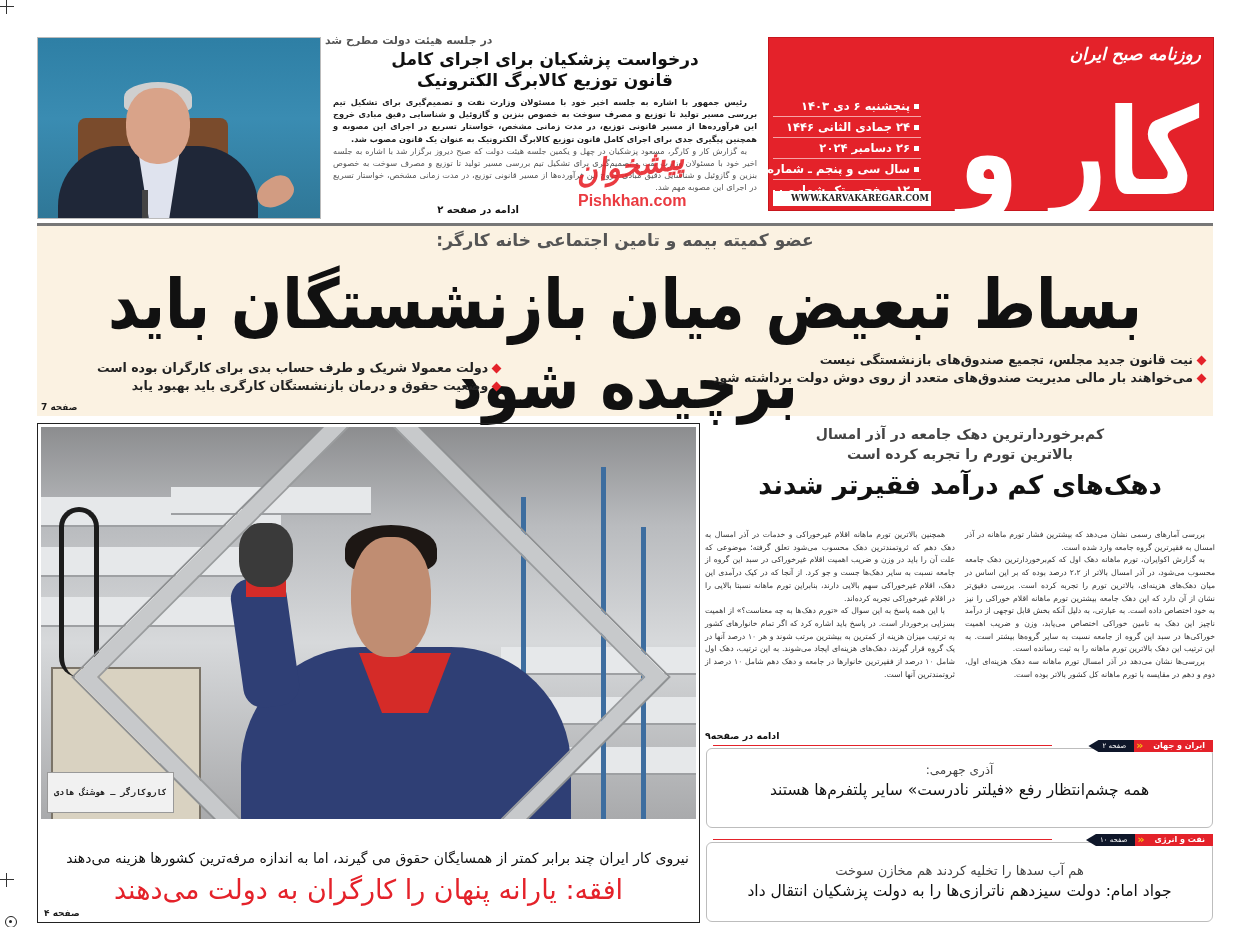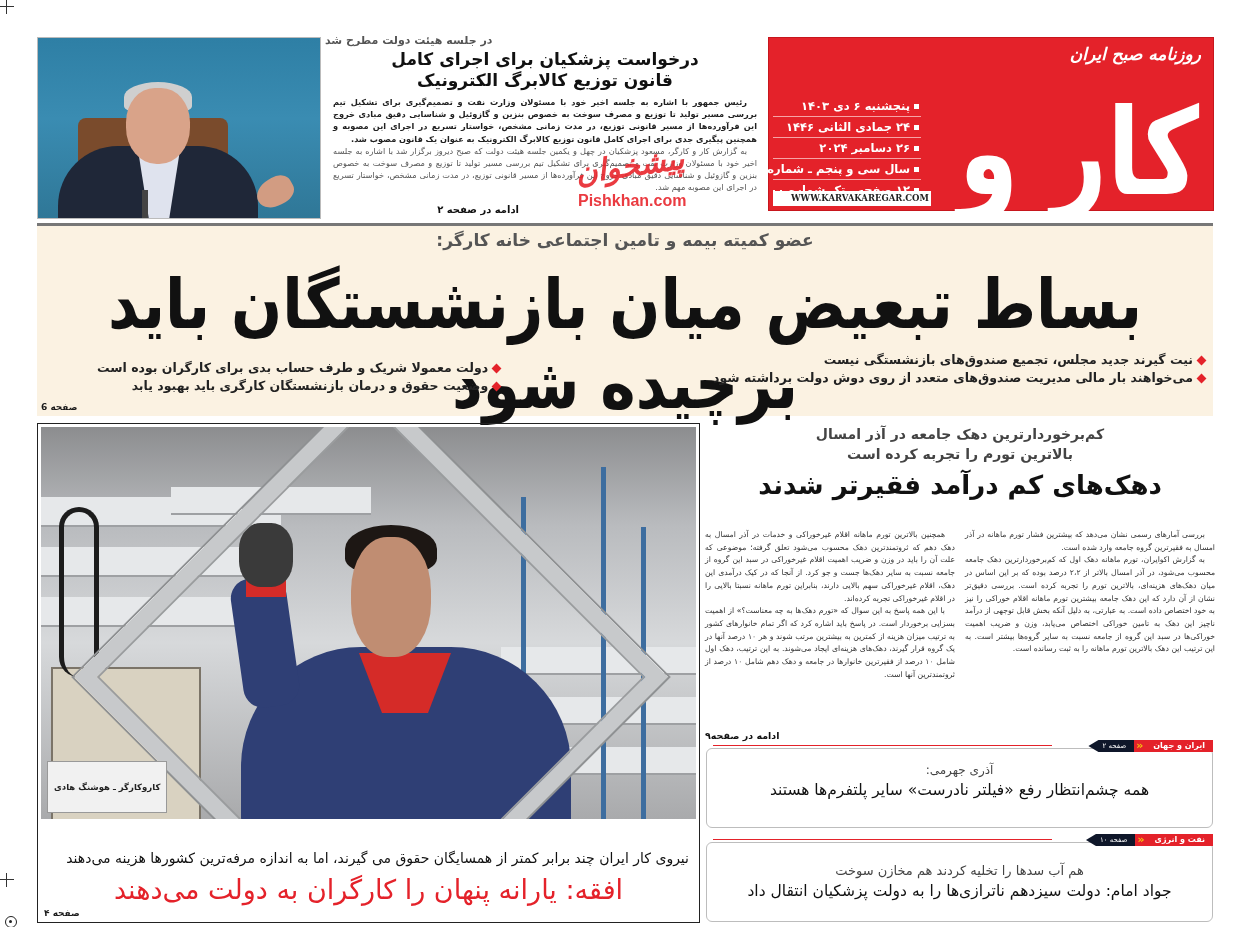--- a/index.html
+++ b/index.html
@@ -67,21 +67,21 @@
   .worker-photo .frame { position: absolute; border: 16px solid #c7c9cb; box-shadow: inset 0 0 0 2px #9a9c9e, 0 0 0 2px #8f9193; }
   .worker-photo .jacket { position: absolute; left: 200px; top: 220px; width: 330px; height: 200px; background: #2f3f75; border-radius: 120px 120px 0 0; }
   .worker-photo .collar { position: absolute; left: 318px; top: 226px; width: 92px; height: 60px; background: #d52b28; clip-path: polygon(0 0, 100% 0, 75% 100%, 25% 100%); }
   .worker-photo .face { position: absolute; left: 310px; top: 110px; width: 80px; height: 120px; background: #c08d72; border-radius: 45% 45% 45% 45%; }
   .worker-photo .hairw { position: absolute; left: 304px; top: 98px; width: 92px; height: 48px; background: #1d1714; border-radius: 50% 50% 30% 30%; }
   .worker-photo .arm { position: absolute; left: 196px; top: 150px; width: 56px; height: 130px; background: #2f3f75; transform: rotate(-8deg); border-radius: 20px; }
   .worker-photo .glove { position: absolute; left: 198px; top: 96px; width: 54px; height: 64px; background: #3a3a3a; border-radius: 40%; }
   .worker-photo .cuff { position: absolute; left: 205px; top: 150px; width: 40px; height: 20px; background: #d52b28; }
   .worker-photo .machine { position: absolute; left: 10px; top: 240px; width: 150px; height: 160px; background: #d9d2c1; border: 2px solid #7b7468; }
   .worker-photo .cable { position: absolute; left: 18px; top: 80px; width: 40px; height: 170px; border: 5px solid #1c1c1c; border-radius: 20px; border-bottom: none; }
-  .worker-photo .credit { position: absolute; left: 6px; bottom: 6px; background: #f1f1f1; border: 1px solid #999; font-size: 8.5px; font-weight: bold; padding: 20px 6px; color: #222; }
+  .worker-photo .credit { position: absolute; left: 6px; bottom: 6px; background: #f1f1f1; border: 1px solid #999; font-size: 8.5px; font-weight: bold; padding: 14px 6px; color: #222; font-family: Liberation Mono, monospace; }
 
   .photo-box .sub { position: absolute; right: 10px; top: 426px; font-size: 14px; color: #111; white-space: nowrap; }
   .photo-box .headline { position: absolute; left: 0; right: 0; top: 450px; text-align: center; font-size: 27px; color: #e4222a; font-weight: normal; }
   .photo-box .page-ref { position: absolute; left: 6px; bottom: 4px; font-size: 9px; font-weight: bold; }
 
   
   .dahak { left: 705px; top: 424px; width: 510px; height: 313px; }
   .dahak .kicker { text-align: center; font-size: 14px; font-weight: bold; color: #444; line-height: 20px; }
   .dahak .headline { text-align: center; font-size: 26px; font-weight: 900; color: #111; margin-top: 6px; letter-spacing: -1px; }
   .dahak .cols { position: absolute; top: 105px; left: 0; right: 0; display: flex; flex-direction: row; gap: 10px; }
@@ -148,28 +148,28 @@
   <div class="wm-fa">پیشخوان</div>
   <div class="wm-en">Pishkhan.com</div>
 </div>
 
 <div class="abs rule-top"></div>
 
 <div class="abs banner">
   <div class="kicker">عضو کمیته بیمه و تامین اجتماعی خانه کارگر:</div>
   <div class="headline">بساط تبعیض میان بازنشستگان باید برچیده شود</div>
   <div class="bullets-right">
-    <div class="bullet"><span class="diamond"></span><span>نیت گیرند جدید مجلس، تجمیع صندوق‌های بازنشستگی نیست</span></div>
+    <div class="bullet"><span class="diamond"></span><span>نیت قانون جدید مجلس، تجمیع صندوق‌های بازنشستگی نیست</span></div>
     <div class="bullet"><span class="diamond"></span><span>می‌خواهند بار مالی مدیریت صندوق‌های متعدد از روی دوش دولت برداشته شود</span></div>
   </div>
   <div class="bullets-left">
     <div class="bullet"><span class="diamond"></span><span>دولت معمولا شریک و طرف حساب بدی برای کارگران بوده است</span></div>
     <div class="bullet"><span class="diamond"></span><span>وضعیت حقوق و درمان بازنشستگان کارگری باید بهبود یابد</span></div>
   </div>
-  <div class="page-ref">صفحه 6</div>
+  <div class="page-ref">صفحه 7</div>
 </div>
 
 <div class="abs photo-box">
   <div class="worker-photo">
     <div class="shelf" style="left:0;top:70px;width:240px;height:30px;"></div>
     <div class="shelf" style="left:0;top:120px;width:240px;height:30px;"></div>
     <div class="shelf" style="left:0;top:170px;width:240px;height:30px;"></div>
     <div class="shelf" style="left:130px;top:60px;width:200px;height:28px;"></div>
     <div class="shelf" style="left:460px;top:220px;width:200px;height:28px;"></div>
     <div class="shelf" style="left:460px;top:270px;width:200px;height:28px;"></div>
@@ -197,20 +197,21 @@
 <div class="abs dahak">
   <div class="kicker">
     <div>کم‌برخوردارترین دهک جامعه در آذر امسال</div>
     <div>بالاترین تورم را تجربه کرده است</div>
   </div>
   <div class="headline">دهک‌های کم درآمد فقیرتر شدند</div>
   <div class="cols">
     <div class="col">
       <p>بررسی آمارهای رسمی نشان می‌دهد که بیشترین فشار تورم ماهانه در آذر امسال به فقیرترین گروه جامعه وارد شده است.</p>
       <p>به گزارش اکوایران، تورم ماهانه دهک اول که کم‌برخوردارترین دهک جامعه محسوب می‌شود، در آذر امسال بالاتر از ۲،۲ درصد بوده که بر این اساس در میان دهک‌های هزینه‌ای، بالاترین تورم را تجربه کرده است. بررسی دقیق‌تر نشان از آن دارد که این دهک جامعه بیشترین تورم ماهانه اقلام خوراکی را نیز به خود اختصاص داده است. به عبارتی، به دلیل آنکه بخش قابل توجهی از درآمد ناچیز این دهک به تامین خوراکی اختصاص می‌یابد، وزن و ضریب اهمیت خوراکی‌ها در سبد این گروه از جامعه نسبت به سایر گروه‌ها بیشتر است. به این ترتیب این دهک بالاترین تورم ماهانه را به ثبت رسانده است.</p>
+      <p>بررسی‌ها نشان می‌دهد در آذر امسال تورم ماهانه سه دهک هزینه‌ای اول، دوم و دهم در مقایسه با تورم ماهانه کل کشور بالاتر بوده است.</p>
     </div>
     <div class="col">
       <p>همچنین بالاترین تورم ماهانه اقلام غیرخوراکی و خدمات در آذر امسال به دهک دهم که ثروتمندترین دهک محسوب می‌شود تعلق گرفته؛ موضوعی که علت آن را باید در وزن و ضریب اهمیت اقلام غیرخوراکی در سبد این گروه از جامعه نسبت به سایر دهک‌ها جست و جو کرد. از آنجا که در کیک درآمدی این دهک، اقلام غیرخوراکی سهم بالایی دارند، بنابراین تورم ماهانه نسبتا بالایی را در اقلام غیرخوراکی تجربه کرده‌اند.</p>
       <p>با این همه پاسخ به این سوال که «تورم دهک‌ها به چه معناست؟» از اهمیت بسزایی برخوردار است. در پاسخ باید اشاره کرد که اگر تمام خانوارهای کشور به ترتیب میزان هزینه از کمترین به بیشترین مرتب شوند و هر ۱۰ درصد آنها در یک گروه قرار گیرند، دهک‌های هزینه‌ای ایجاد می‌شوند. به این ترتیب، دهک اول شامل ۱۰ درصد از فقیرترین خانوارها در جامعه و دهک دهم شامل ۱۰ درصد از ثروتمندترین آنها است.</p>
     </div>
   </div>
   <div class="continue">ادامه در صفحه۹</div>
 </div>
 
 <div class="abs teaser" style="top:748px;height:80px;">

